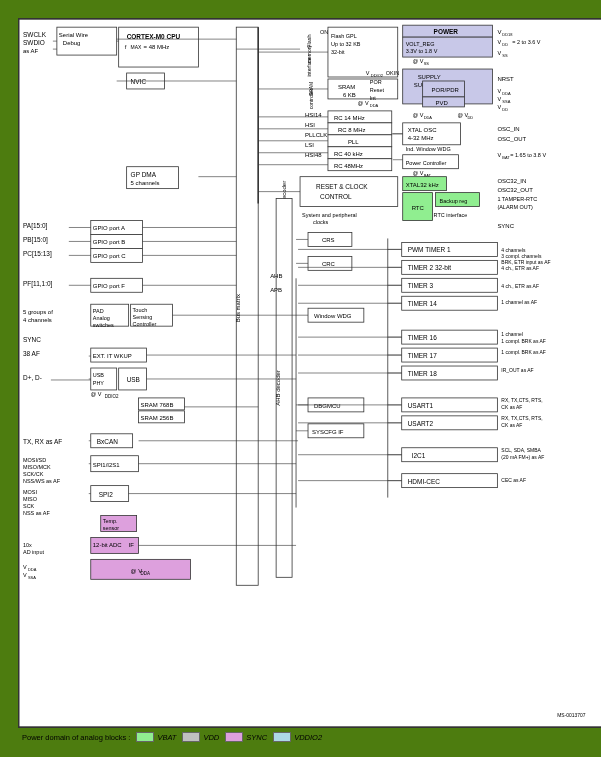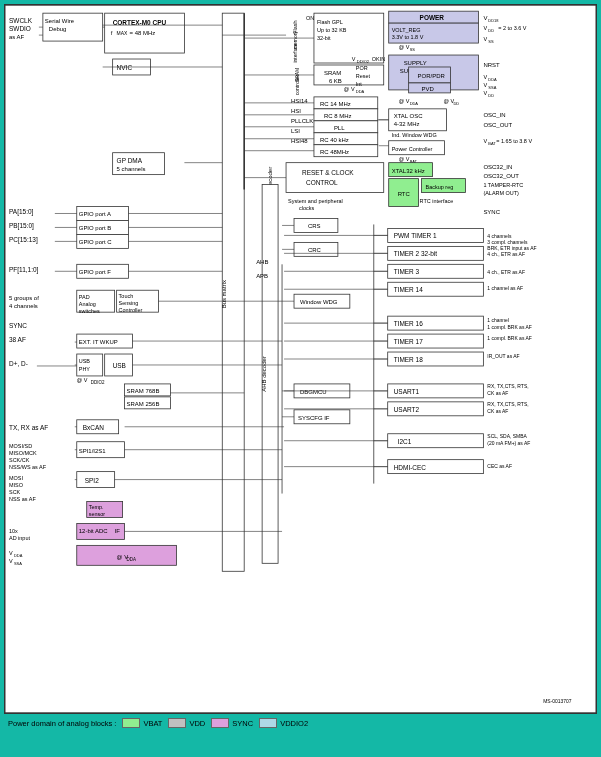--- a/index.html
+++ b/index.html
@@ -8,23 +8,23 @@
       font-size: 8px;
       background: #fff;
       width: 601px;
       height: 757px;
       overflow: hidden;
       position: relative;
     }
     .main-container {
       width: 601px;
       height: 757px;
-      background: #14b8a6;
+      background: #4d7c0f;
       position: relative;
-      padding: 4px;
+      padding: 18px;
     }
     .diagram-area {
       position: relative;
       width: 593px;
       height: 710px;
       border: 1px solid #333;
       background: #fff;
     }
     
     .diagram-svg {
@@ -42,20 +42,21 @@
       padding-left: 4px;
     }
     .legend-label {
       font-weight: normal;
       font-size: 7.5px;
     }
     .legend-item {
       display: flex;
       align-items: center;
       gap: 3px;
+      font-style: italic;
     }
     .legend-box {
       width: 18px;
       height: 10px;
       border: 1px solid #666;
     }
   </style>
 </head>
 <body>
 

